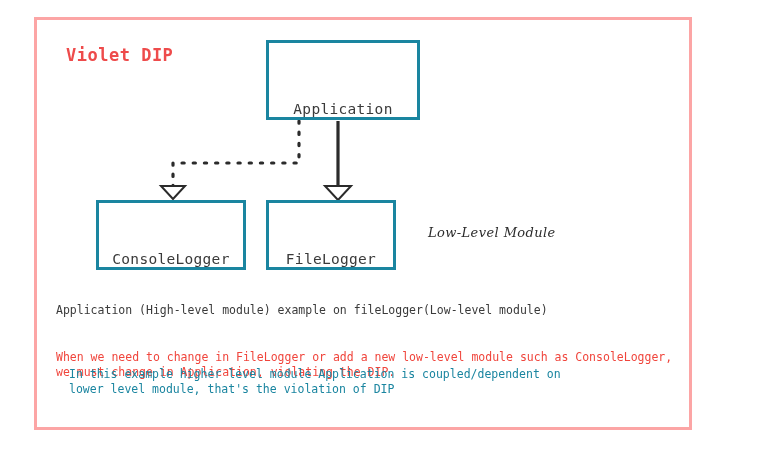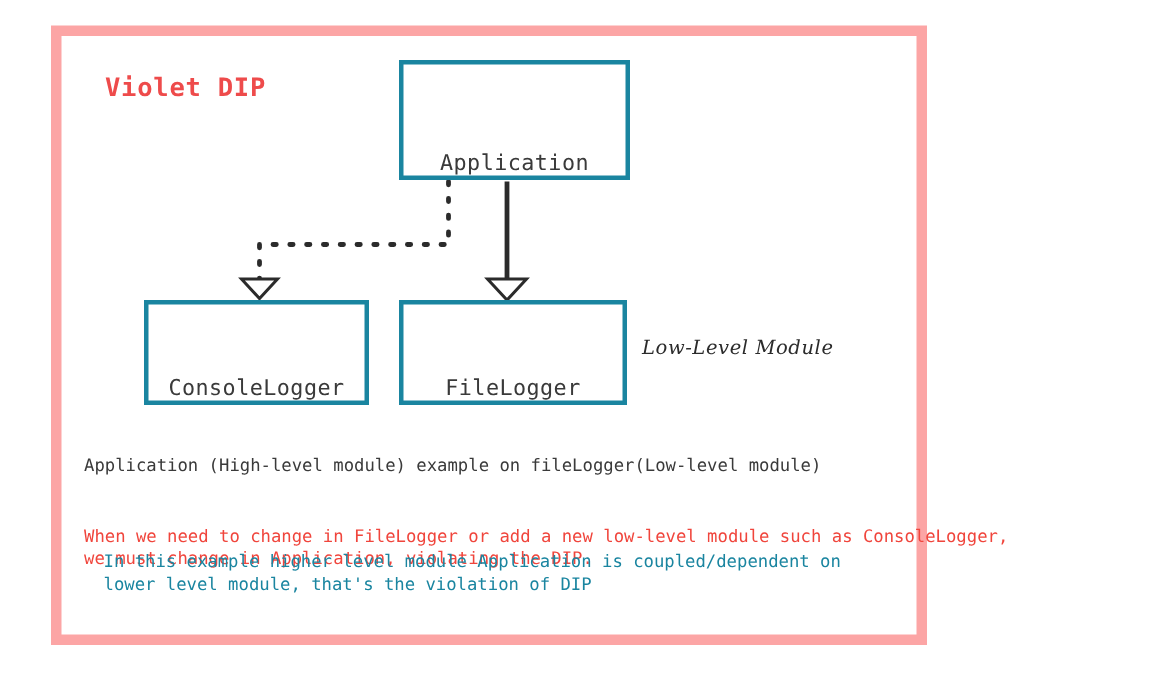--- a/index.html
+++ b/index.html
@@ -20,23 +20,23 @@
     left: 0; top: 0;
     width: 782px;
     height: 457px;
   }
 
   
   .frame {
     position: absolute;
     left: 34px;
     top: 17px;
-    width: 584px;
+    width: 658px;
     height: 413px;
-    border: 7px solid #fca5a5;
+    border: 3px solid #fca5a5;
     background: #ffffff;
     box-sizing: border-box;
   }
 
   
   .diagram-title {
     position: absolute;
     left: 63px;
     top: 42px;
     font-family: "DejaVu Sans Mono", monospace;
@@ -73,21 +73,21 @@
   }
   #node-consolelogger {
     left: 96px;
     top: 200px;
     width: 150px;
     height: 70px;
   }
   #node-filelogger {
     left: 266px;
     top: 200px;
-    width: 152px;
+    width: 130px;
     height: 70px;
   }
 
   
   .annotation {
     position: absolute;
     font-family: "DejaVu Serif", serif;
     font-style: italic;
     font-size: 13px;
     color: #2b2b2b;

